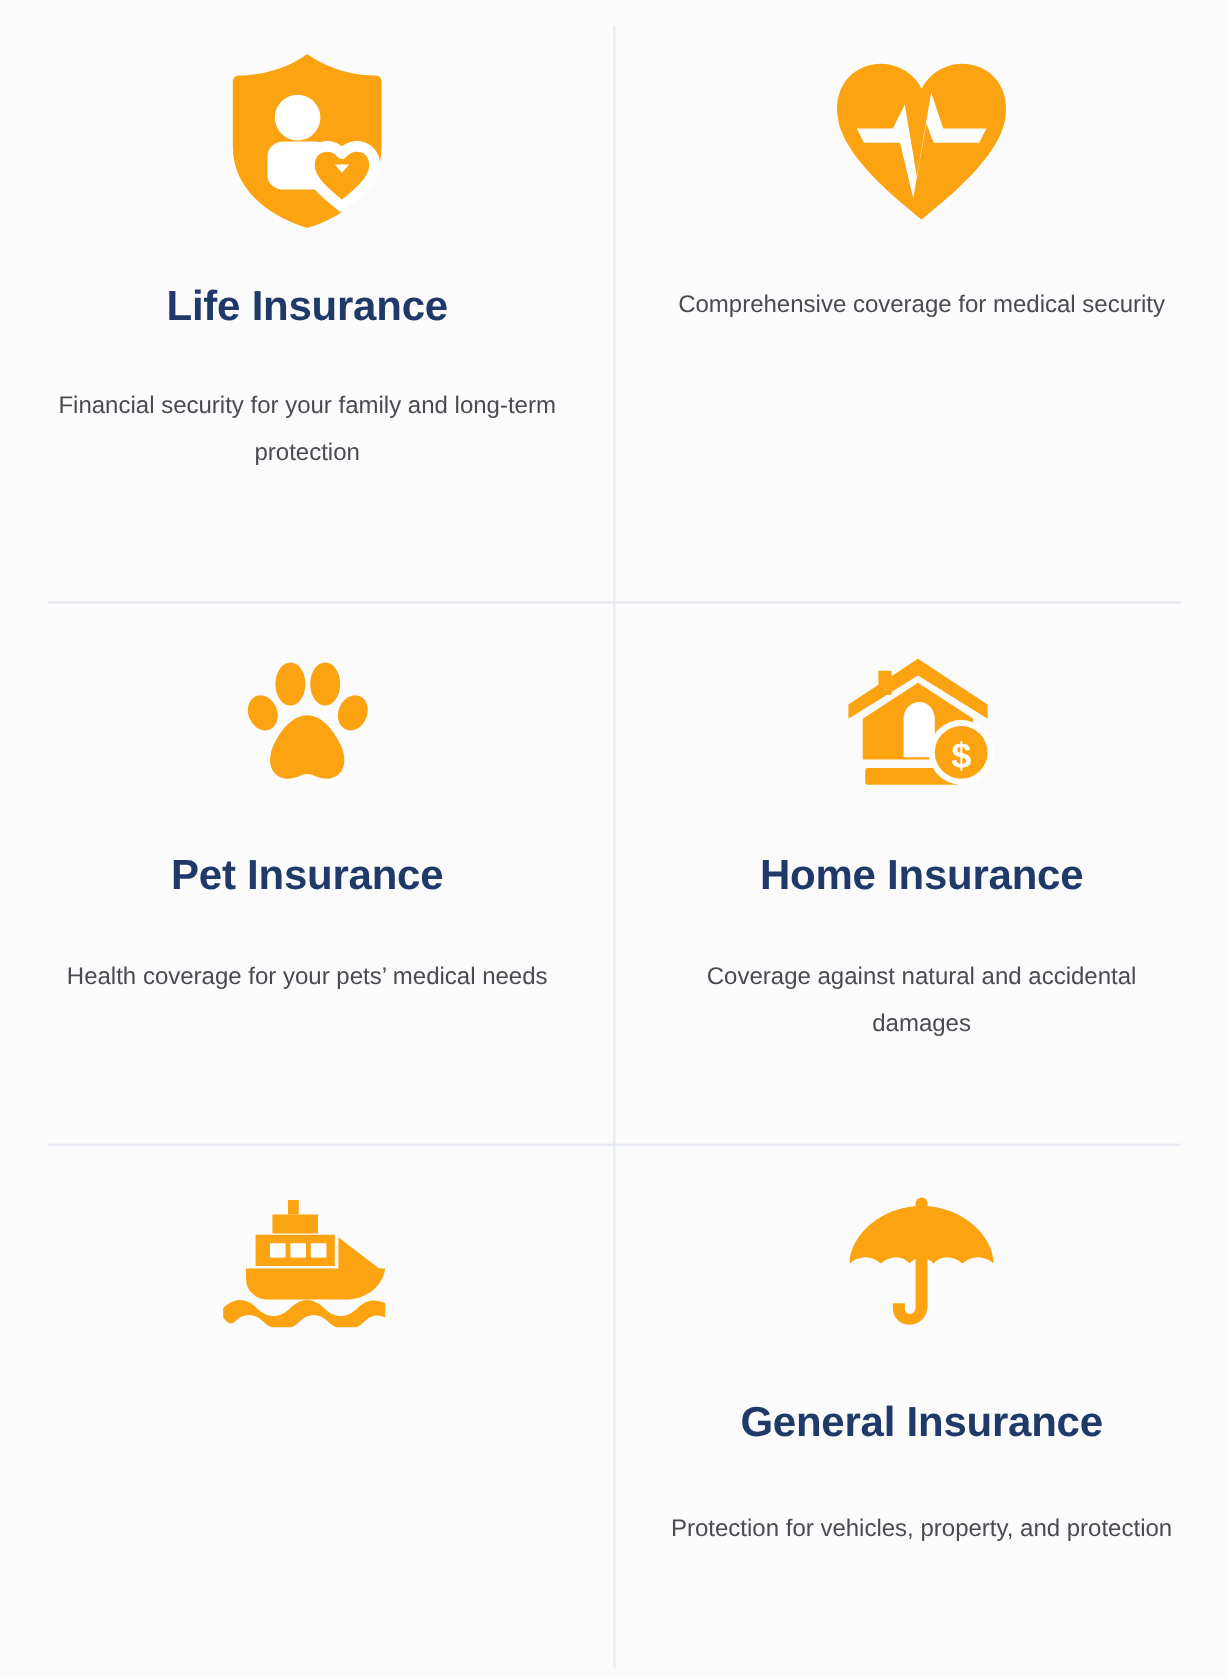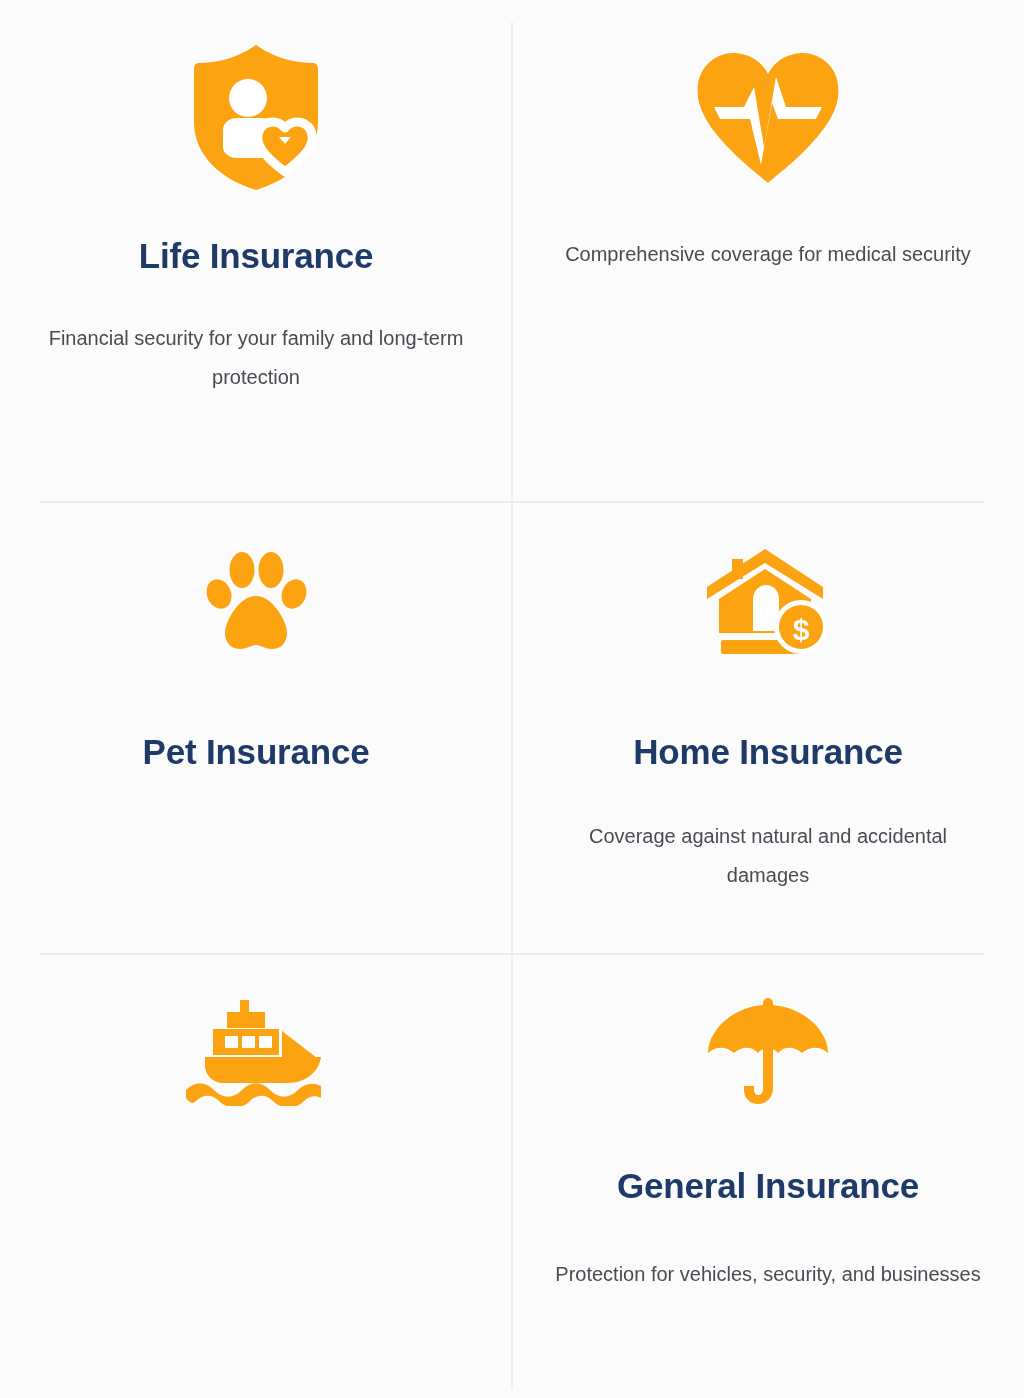--- a/index.html
+++ b/index.html
@@ -56,21 +56,21 @@
     color: #1f3a68;
     font-size: 35px;
     font-weight: bold;
     letter-spacing: -0.2px;
     line-height: 1.1;
     text-align: center;
     margin: 0;
     white-space: nowrap;
   }
   .card.row-0 .card-title { margin-top: 22px; }
-  .card.row-1 .card-title { margin-top: 38px; }
+  .card.row-1 .card-title { margin-top: 16px; }
   .card.row-2 .card-title { margin-top: 22px; }
 
   .card-desc {
     color: #4a4a52;
     font-size: 20px;
     font-weight: 400;
     line-height: 1.95;
     text-align: center;
     margin: 0;
     max-width: 420px;
@@ -133,20 +133,21 @@
     <div class="card-icon">
       <svg width="110" height="110" viewBox="0 0 110 110" aria-hidden="true">
         <ellipse cx="41" cy="23" rx="12.5" ry="18" fill="#fca311"></ellipse>
         <ellipse cx="70" cy="23" rx="12.5" ry="18" fill="#fca311"></ellipse>
         <ellipse cx="18" cy="47" rx="12" ry="15" transform="rotate(-22 18 47)" fill="#fca311"></ellipse>
         <ellipse cx="93" cy="47" rx="12" ry="15" transform="rotate(22 93 47)" fill="#fca311"></ellipse>
         <path d="M55 49 C 43 49, 33 61, 27 74 C 20 89, 26 102, 39 102 C 46 102, 50 98, 55 98 C 60 98, 64 102, 71 102 C 84 102, 90 89, 83 74 C 77 61, 67 49, 55 49 Z" fill="#fca311"></path>
       </svg>
     </div>
     <div class="card-title">Pet Insurance</div>
+    <div class="card-desc">Health coverage for your pets’ medical needs</div>
   </div>
 
   <div class="card row-1">
     <div class="card-icon">
       <svg width="126" height="110" viewBox="0 0 126 110" aria-hidden="true">
         <rect x="27" y="12" width="11" height="20" fill="#fca311"></rect>
         <path d="M60 2 L 2 40 L 2 52 L 60 16 L 118 52 L 118 40 Z" fill="#fca311"></path>
         <path d="M60 22 L 14 52 L 14 86 L 106 86 L 106 52 Z" fill="#fca311"></path>
         <path d="M48 84 L 48 52 C 48 44, 54 38, 61 38 C 68 38, 74 44, 74 52 L 74 84 Z" fill="#ffffff"></path>
         <rect x="16" y="93" width="78" height="14" rx="2" fill="#fca311"></rect>
@@ -177,21 +178,21 @@
 
   <div class="card row-2">
     <div class="card-icon">
       <svg width="124" height="112" viewBox="0 0 124 112" aria-hidden="true">
         <rect x="57" y="2" width="10" height="14" rx="5" fill="#fca311"></rect>
         <path d="M62 9 C 28 9, 2 34, 2 57 C 10 50, 20 50, 28 57 C 36 50, 46 50, 52 57 L 52 57 C 56 51, 68 51, 72 57 C 78 50, 88 50, 96 57 C 104 50, 114 50, 122 57 C 122 34, 96 9, 62 9 Z" fill="#fca311"></path>
         <path d="M57 52 L 67 52 L 67 92 C 67 102, 60 108, 52 108 C 44 108, 38 102, 38 94 L 38 90 L 48 90 L 48 94 C 48 97, 50 99, 52 99 C 55 99, 57 97, 57 93 Z" fill="#fca311"></path>
       </svg>
     </div>
     <div class="card-title">General Insurance</div>
-    <div class="card-desc">Protection for vehicles, security, and businesses</div>
+    <div class="card-desc">Protection for vehicles, property, and protection</div>
   </div>
 
 </div>
 
 <div class="divider-v" id="divider-vertical-row-0"></div>
 <div class="divider-v" id="divider-vertical-row-1"></div>
 <div class="divider-v" id="divider-vertical-row-2"></div>
 <div class="divider-h" id="divider-horizontal-1"></div>
 <div class="divider-h" id="divider-horizontal-2"></div>
 

